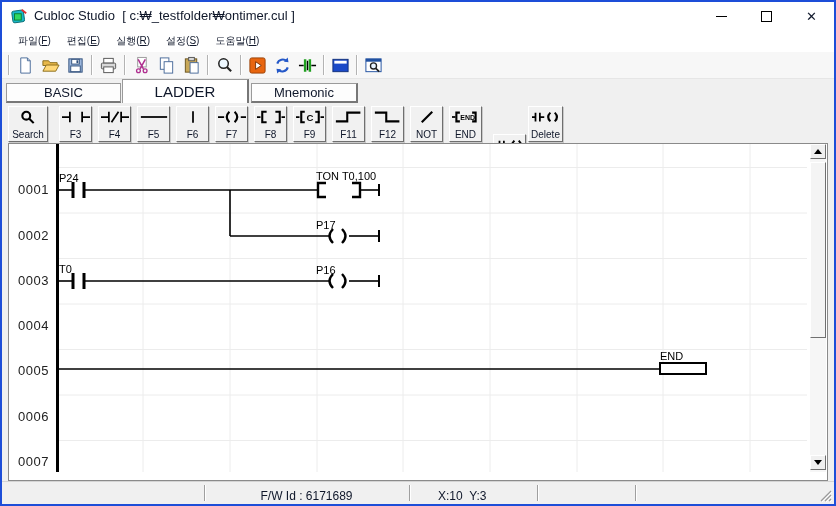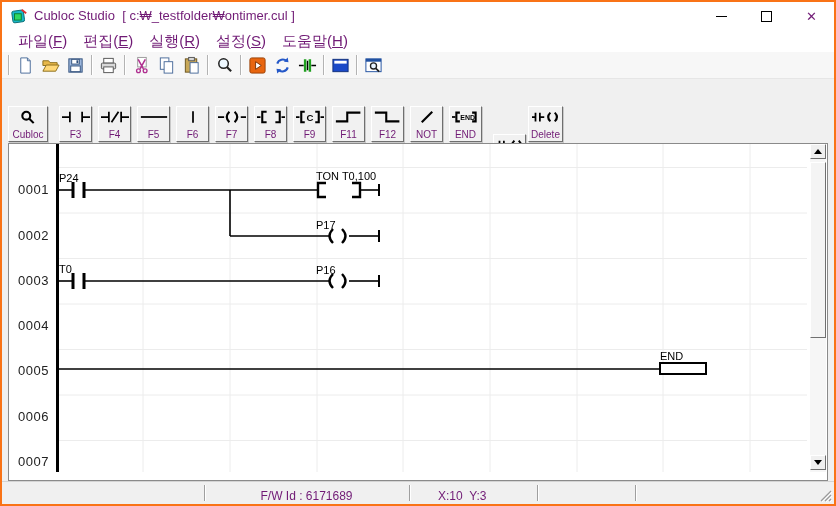--- a/index.html
+++ b/index.html
@@ -1,32 +1,32 @@
 <!DOCTYPE html>
 <html><head>
 <meta charset="utf-8">
 <style>
   html,body{margin:0;padding:0;background:#d8d8d8;}
   .window{
     position:relative;width:836px;height:506px;box-sizing:border-box;
-    background:#f0f0f0;border:2px solid #f97316;overflow:hidden;
-    font-family:"Liberation Sans",sans-serif;color:#701a75;
+    background:#f0f0f0;border:2px solid #1d4ed8;overflow:hidden;
+    font-family:"Liberation Sans",sans-serif;color:#0f172a;
   }
   
   .titlebar{position:absolute;left:0;top:0;width:832px;height:28px;background:#fff;}
   .app-icon{position:absolute;left:8px;top:5px;width:18px;height:18px;}
   .title-text{position:absolute;left:32px;top:0;height:28px;line-height:28px;font-size:13px;white-space:pre;}
   .win-btn{position:absolute;top:0;width:45px;height:28px;display:flex;align-items:center;justify-content:center;}
   .btn-min{right:90px;} .btn-max{right:45px;} .btn-close{right:0;}
   .glyph-min{width:11px;height:0;border-top:1px solid #000;display:block;}
   .glyph-max{width:9px;height:9px;border:1px solid #000;display:block;}
   .glyph-close{font-size:13px;line-height:13px;}
   
   .menubar{position:absolute;left:0;top:28px;width:832px;height:22px;background:#fff;display:flex;align-items:center;padding-left:8px;box-sizing:border-box;}
-  .menu-item{font-size:15px;padding:2px 8px;white-space:pre;}
+  .menu-item{font-size:10px;padding:2px 8px;white-space:pre;}
   .menu-item .u{text-decoration:underline;}
   
   .toolbar{position:absolute;left:0;top:50px;width:832px;height:27px;background:#f7f7f7;display:flex;align-items:center;padding-left:3px;box-sizing:border-box;border-bottom:1px solid #e6e6e6;}
   .tbtn{width:25px;height:24px;display:flex;align-items:center;justify-content:center;}
   .tbtn svg{width:19px;height:19px;}
   .vsep{width:0;height:20px;border-left:1px solid #b3b3b3;border-right:1px solid #fff;margin:0 3px;}
   
   .tabstrip{position:absolute;left:0;top:77px;width:832px;height:24px;background:#f0f0f0;}
   .tab{position:absolute;box-sizing:border-box;text-align:center;background:#fdfdfd;font-size:13px;}
   .tab-basic{left:4px;top:4px;width:115px;height:20px;line-height:18px;border:1px solid #9a9a9a;border-bottom:2px solid #777;}
@@ -192,28 +192,33 @@
     <div class="tbtn">
         <svg viewBox="0 0 20 20">
           <rect x="2" y="3" width="16" height="13.5" fill="#fff" stroke="#2050a0"></rect>
           <rect x="2" y="3" width="16" height="3" fill="#2050a0"></rect>
           <circle cx="10" cy="10.5" r="3.2" fill="#e8f4ff" stroke="#222" stroke-width="1.4"></circle>
           <path d="M12.4 13L16 16.5" stroke="#222" stroke-width="1.8"></path>
         </svg>
       </div>
   </div>
 
+  <div class="tabstrip">
+    <div class="tab tab-basic">BASIC</div>
+    <div class="tab tab-ladder">LADDER</div>
+    <div class="tab tab-mnemonic">Mnemonic</div>
+  </div>
 
   <div class="ladder-toolbar">
     <div class="lbtn lbtn-search">
       <svg viewBox="0 0 34 16">
           <circle cx="15" cy="6.5" r="4.5" class="lkb"></circle>
           <path d="M18.5 10L23.5 15" class="lkb"></path>
         </svg>
-      <span class="lbl">Cubloc</span>
+      <span class="lbl">Search</span>
     </div>
     <div class="lbtn">
       <svg viewBox="0 0 34 16">
           <path d="M1 8h9M24 8h9" class="lk"></path>
           <path d="M10 2v12M24 2v12" class="lk"></path>
         </svg>
       <span class="lbl">F3</span>
     </div>
     <div class="lbtn">
       <svg viewBox="0 0 34 16">

